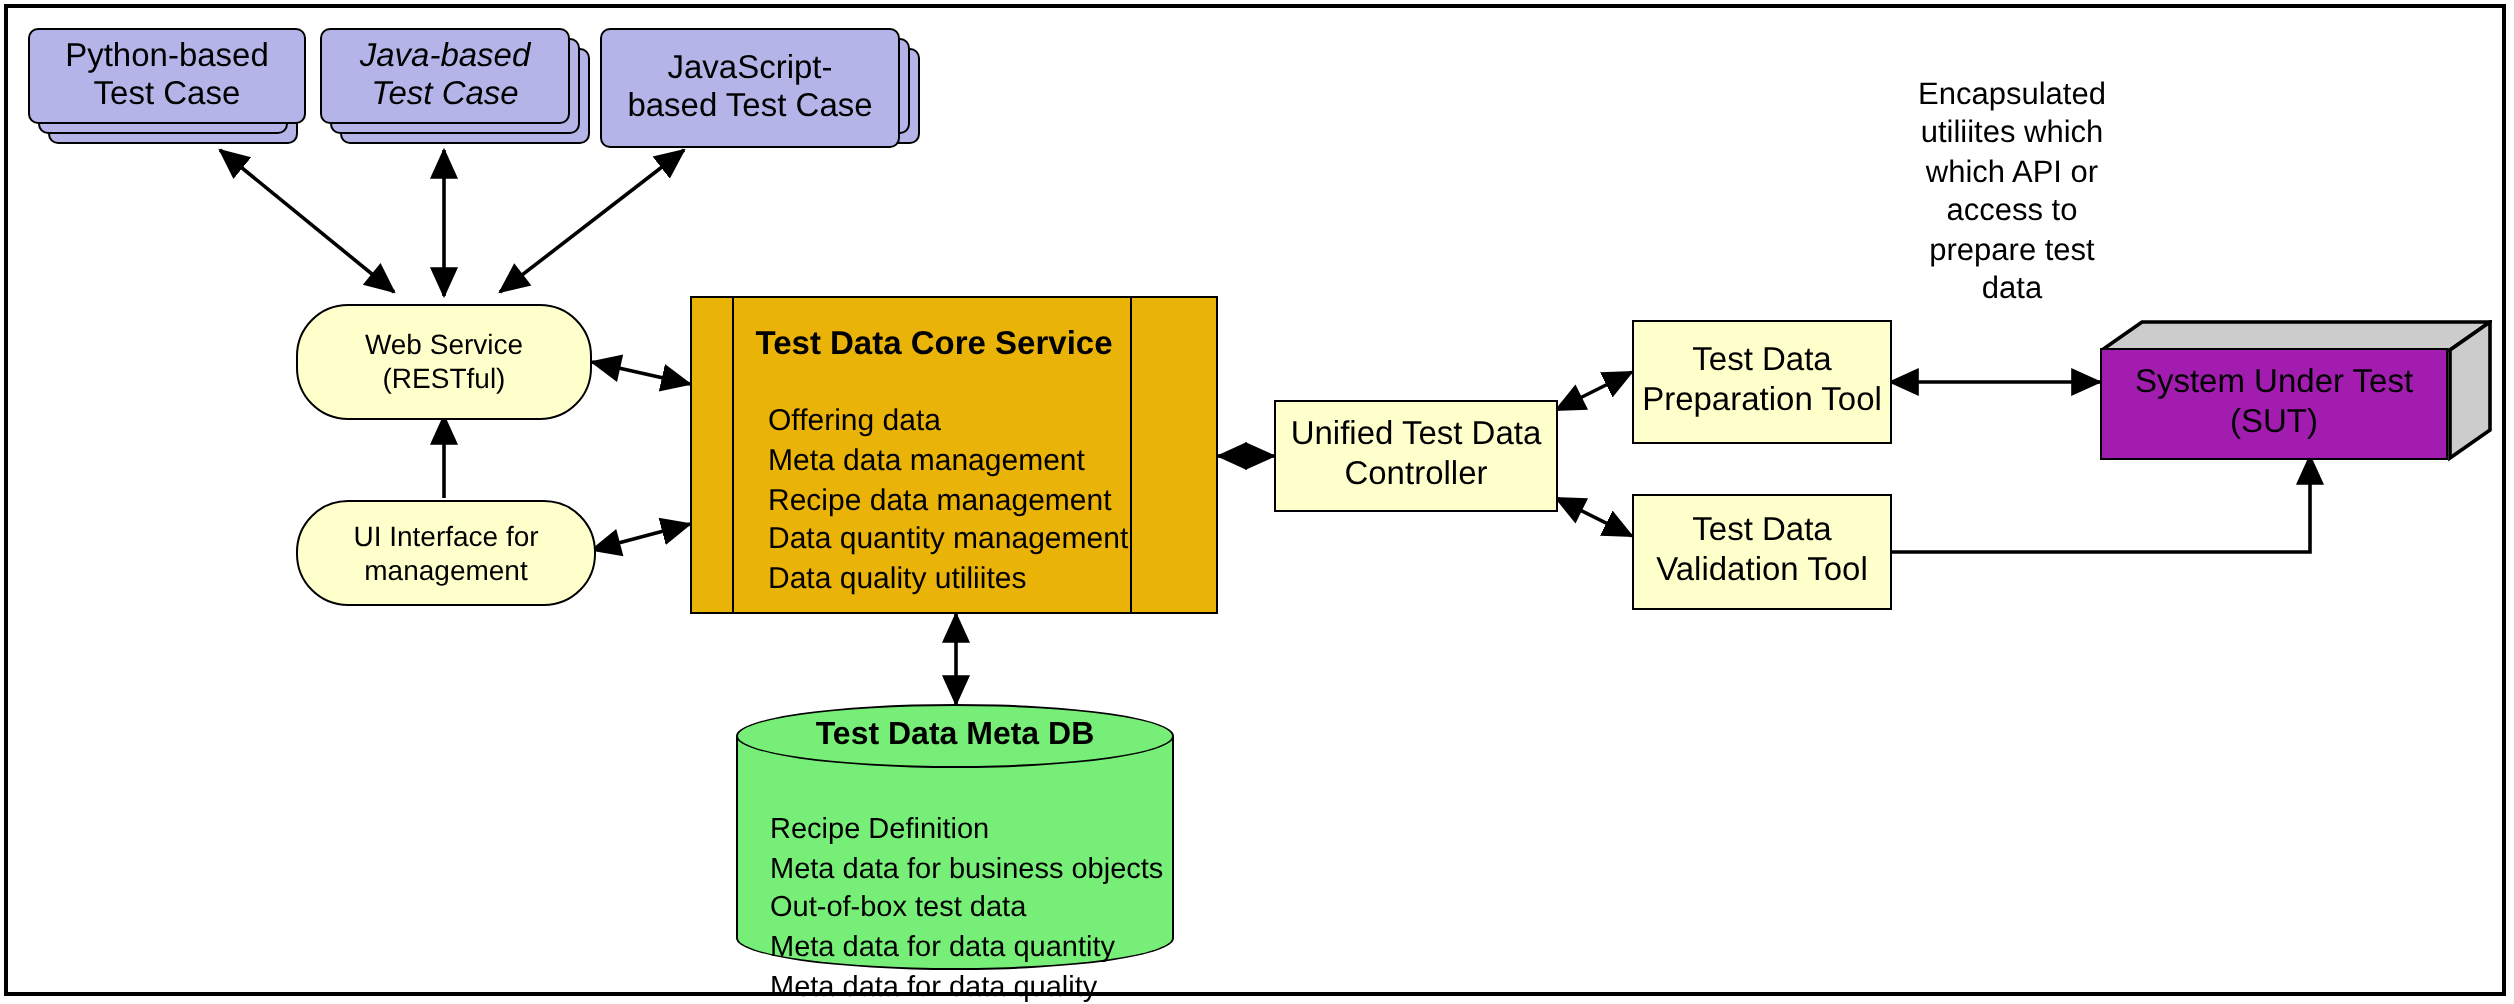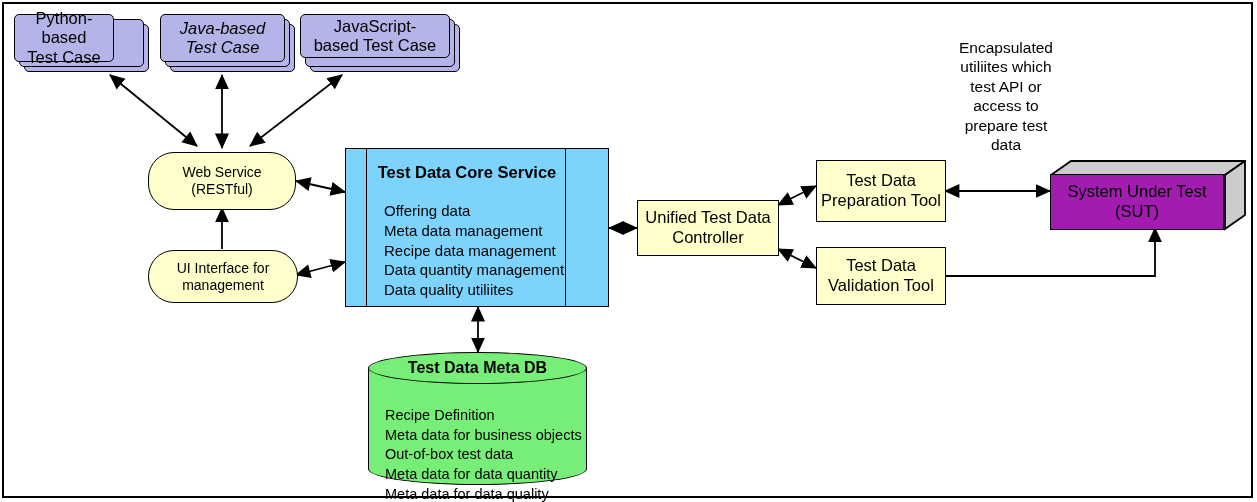--- a/index.html
+++ b/index.html
@@ -85,21 +85,21 @@
     justify-content: center;
     text-align: center;
     line-height: 1.2;
     font-size: 16.5px;
     color: #000000;
   }
 
   
   .core {
     position: absolute;
-    background: #7dd3fc;
+    background: #eab308;
     border: 1.8px solid #000000;
     box-sizing: border-box;
   }
   .core .rail {
     position: absolute;
     top: 0;
     bottom: 0;
     width: 0;
     border-left: 1.6px solid #000000;
   }
@@ -243,21 +243,21 @@
 
       <line x1="945" y1="191" x2="1050" y2="191"></line>
     </g>
 
     <path d="M945,276 L1155,276 L1155,228" stroke="#000000" stroke-width="1.8" fill="none" marker-end="url(#ah)"></path>
   </svg>
 
   <div class="stack" style="left:14px; top:14px; width:135px; height:58px;">
     <div class="sheet s3" style="width:125px; height:48px;"></div>
     <div class="sheet s2" style="width:125px; height:48px;"></div>
-    <div class="sheet s1 front" style="width:100px; height:48px;justify-content:center;">
+    <div class="sheet s1 front" style="width:139px; height:48px;justify-content:center;">
       <span>
         <span>Python-based</span><br>
         <span>Test Case</span>
       </span>
     </div>
   </div>
 
   <div class="stack" style="left:160px; top:14px; width:135px; height:58px;">
     <div class="sheet s3" style="width:125px; height:48px;"></div>
     <div class="sheet s2" style="width:125px; height:48px;"></div>
@@ -265,21 +265,21 @@
       <span>
         <span>Java-based</span><br>
         <span>Test Case</span>
       </span>
     </div>
   </div>
 
   <div class="stack" style="left:300px; top:14px; width:160px; height:58px;">
     <div class="sheet s3" style="width:150px; height:48px;"></div>
     <div class="sheet s2" style="width:150px; height:48px;"></div>
-    <div class="sheet s1 front" style="width:150px; height:44px;">
+    <div class="sheet s1 front" style="width:150px; height:60px;">
       <span>
         <span>JavaScript-</span><br>
         <span>based Test Case</span>
       </span>
     </div>
   </div>
 
   <div class="pill" style="left:148px; top:152px; width:148px; height:58px;">
     <span>
       <span>Web Service</span><br>
@@ -350,19 +350,19 @@
       <span>
         <span>System Under Test</span><br>
         <span>(SUT)</span>
       </span>
     </div>
   </div>
 
   <div class="note" style="left:940px; top:38px; width:132px;">
     <div>Encapsulated</div>
     <div>utiliites which</div>
-    <div>test API or</div>
+    <div>which API or</div>
     <div>access to</div>
     <div>prepare test</div>
     <div>data</div>
   </div>
 
 </div>
 
 </body></html>

